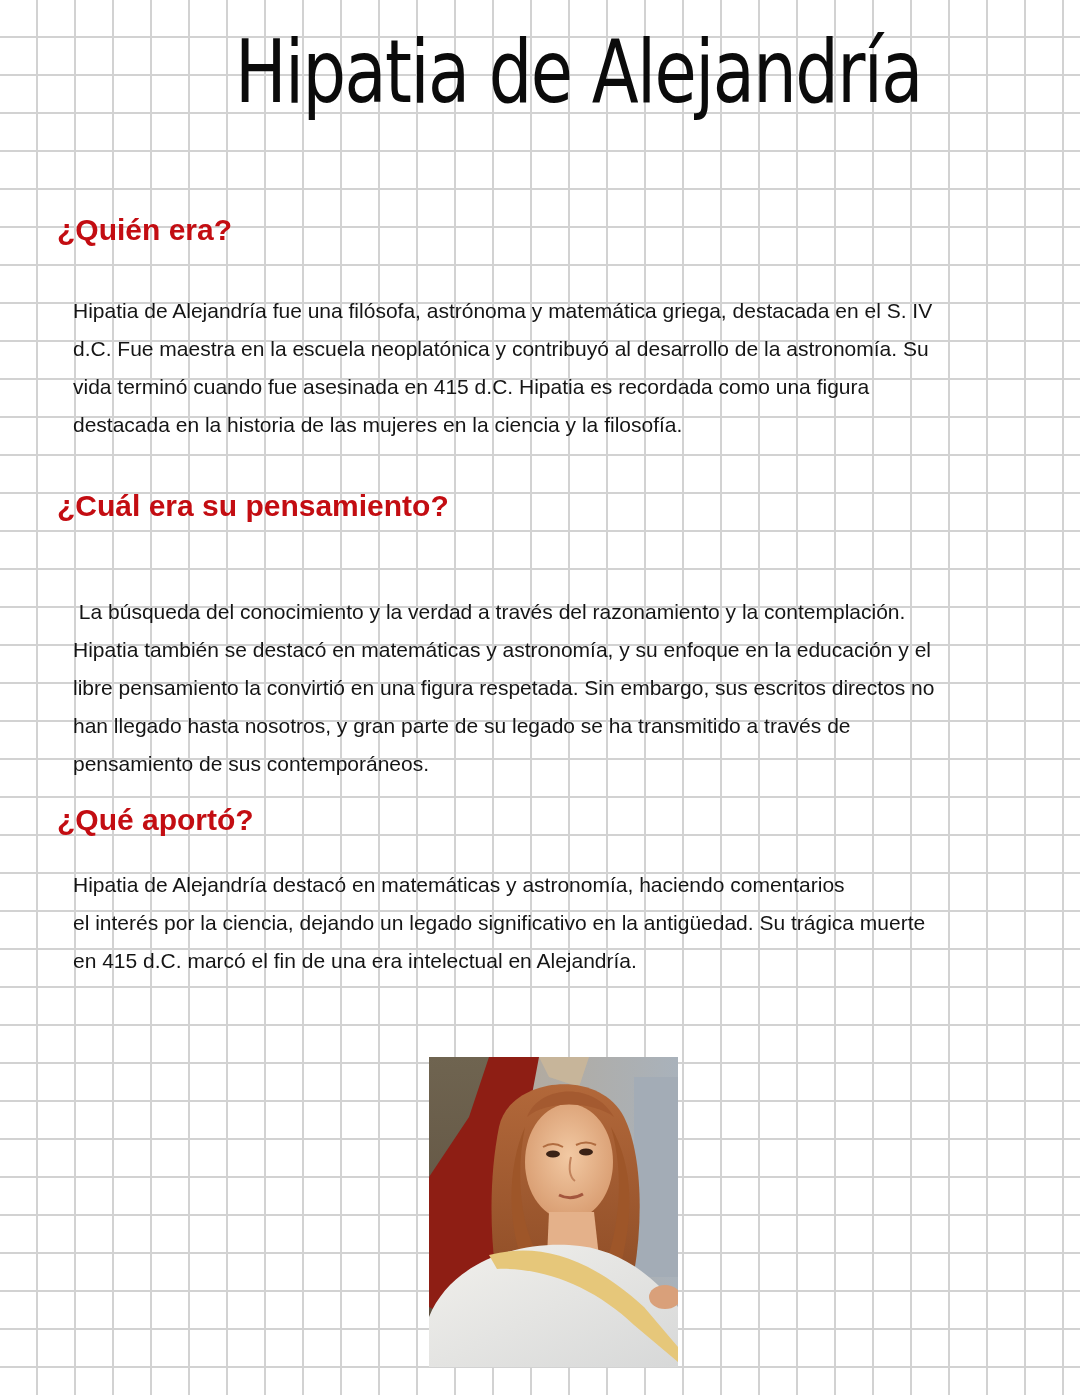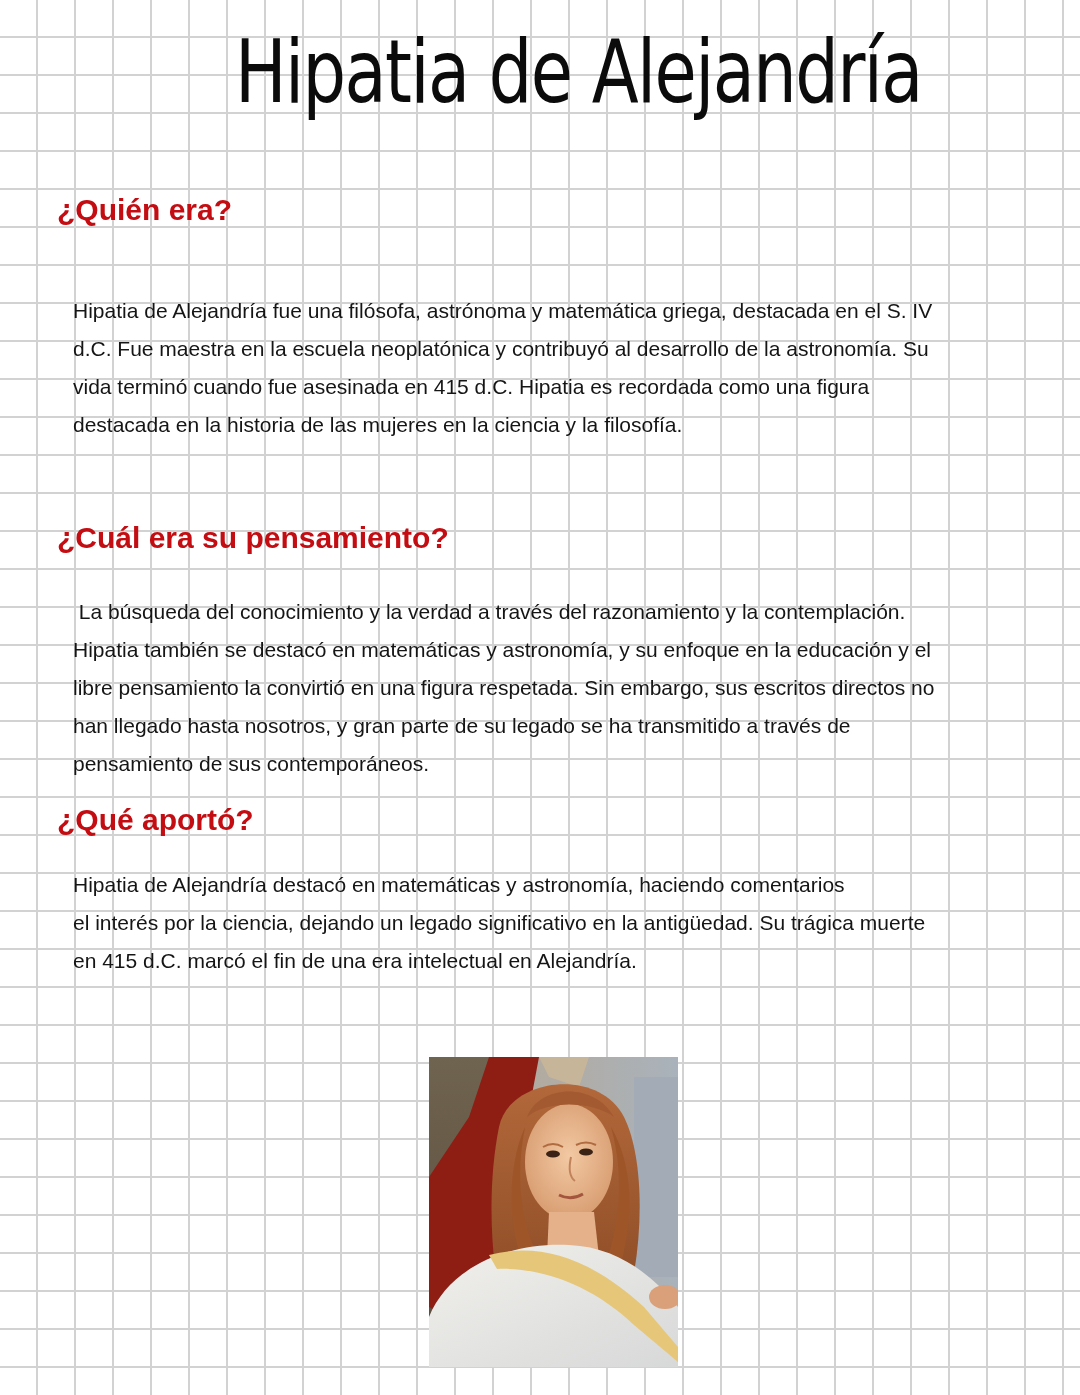--- a/index.html
+++ b/index.html
@@ -44,22 +44,22 @@
       position: absolute;
       left: 57px;
       margin: 0;
       font-family: "Liberation Sans", sans-serif;
       font-weight: bold;
       font-size: 30px;
       line-height: 36px;
       color: #c30d12;
       white-space: nowrap;
     }
-    #h-quien { top: 192px; }
-    #h-pensamiento { top: 520px; }
+    #h-quien { top: 212px; }
+    #h-pensamiento { top: 488px; }
     #h-aporto { top: 802px; }
 
     .para {
       position: absolute;
       left: 57px;
       width: 980px;
       margin: 16px;
       font-family: "Liberation Sans", sans-serif;
       font-size: 21px;
       line-height: 38px;

